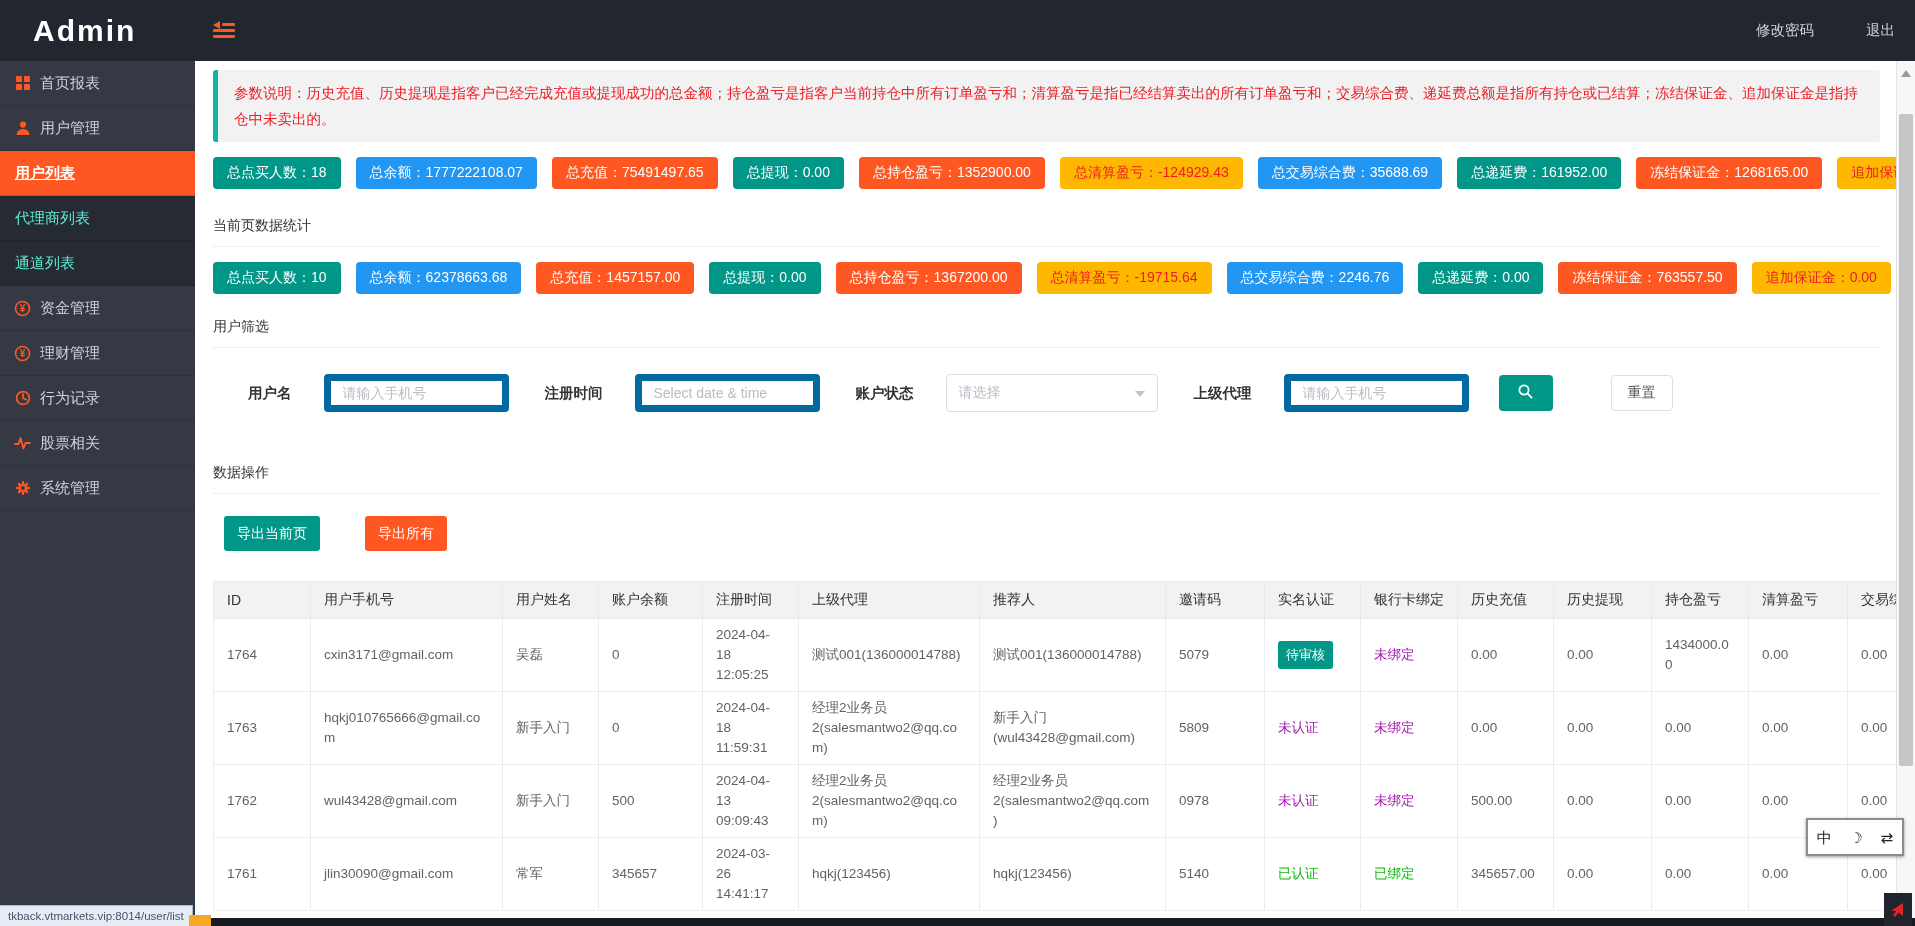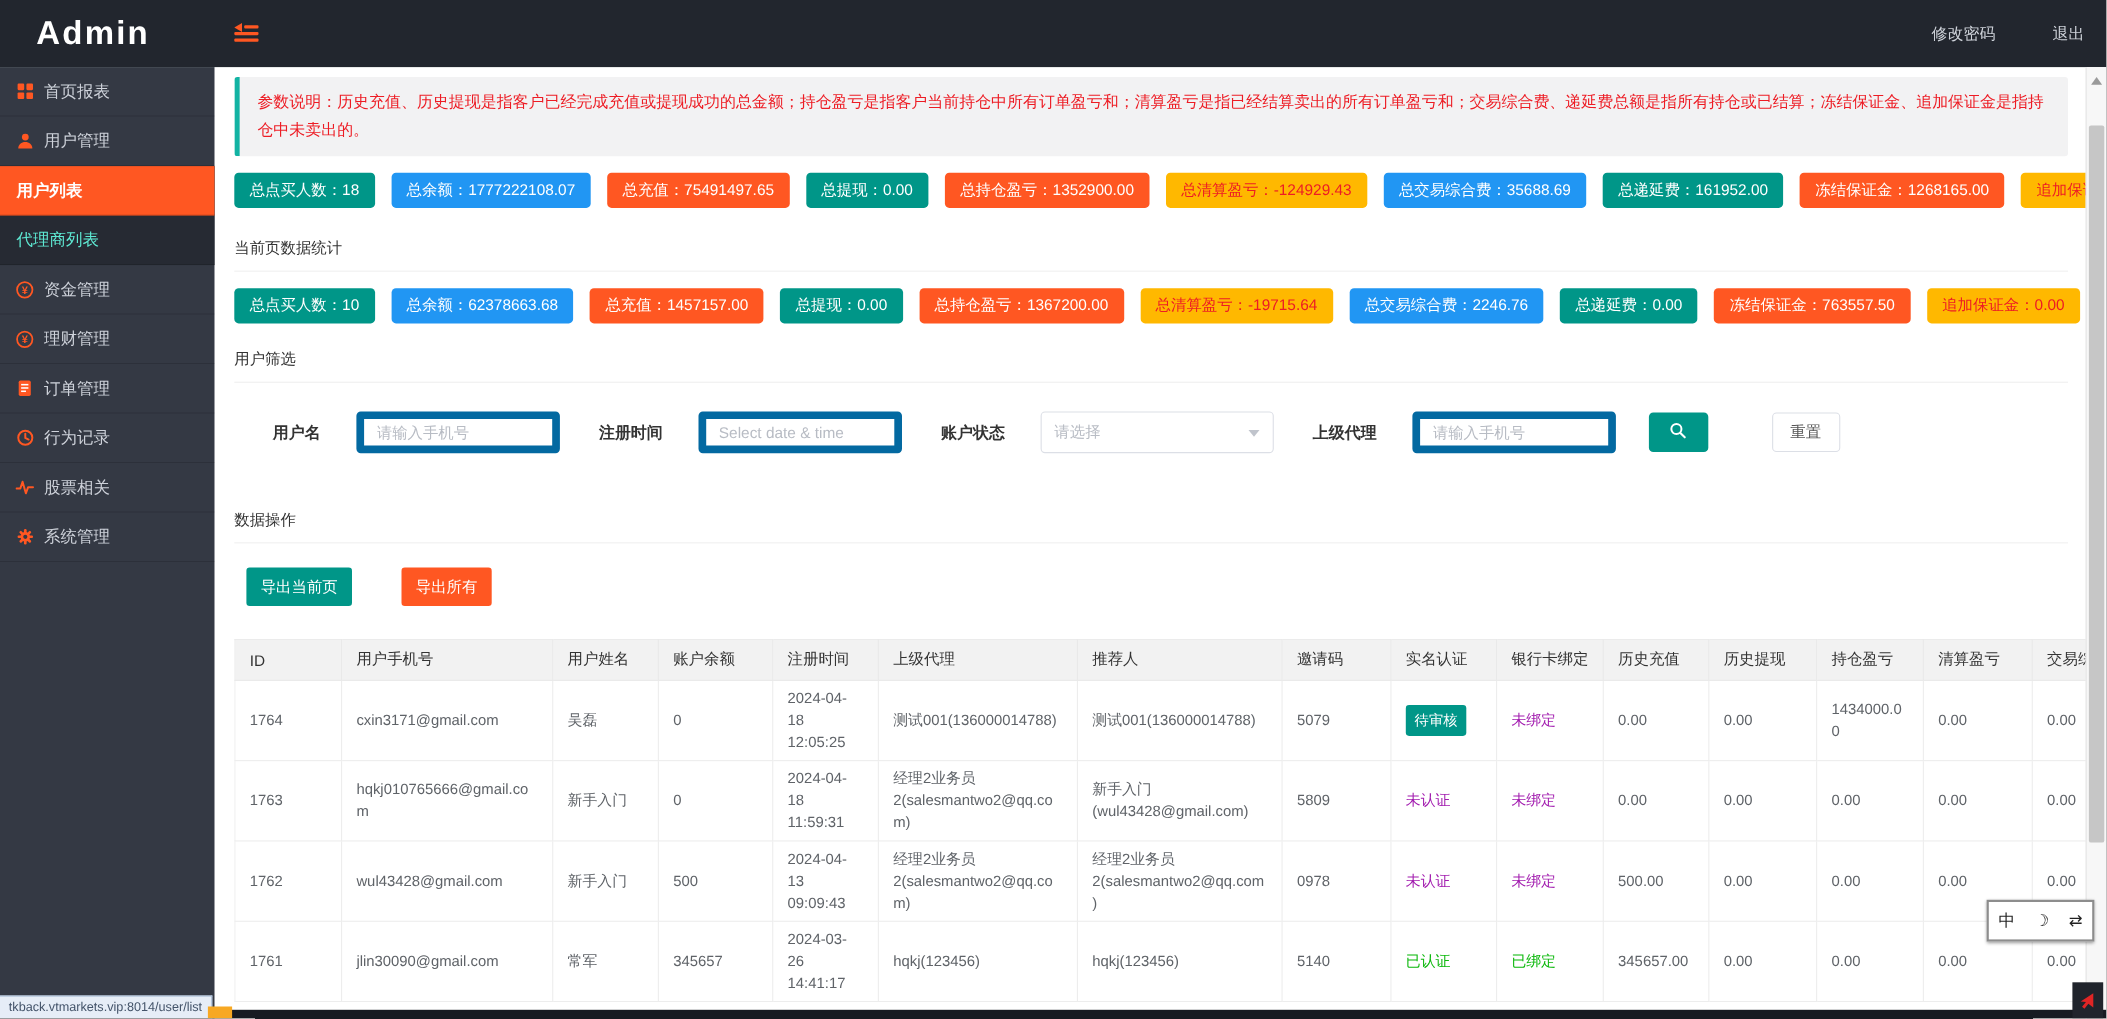--- a/index.html
+++ b/index.html
@@ -23,21 +23,21 @@
 
   
   .sidebar{position:absolute;top:61px;left:0;width:195px;bottom:0;background:#343944;z-index:3;}
   .side-item{height:44px;display:flex;align-items:center;color:#ced2da;font-size:15px;
              border-bottom:1px solid rgba(0,0,0,.14);cursor:pointer;}
   .side-item.top{padding-left:14px;}
   .side-item .ic{width:17px;height:17px;margin-right:9px;display:inline-flex;align-items:center;
                  justify-content:center;color:#ff5722;font-size:15px;line-height:1;}
   .submenu{background:#262a33;}
   .side-item.sub{padding-left:15px;color:#5eead4;}
-  .side-item.sub.active{background:#ff5722;color:#fff;font-weight:bold;}
+  .side-item.sub.active{background:#ff5722;color:#fff;font-weight:bold;text-decoration:underline;}
 
   
   .content{position:absolute;top:61px;left:195px;right:18px;bottom:0;background:#fff;
            overflow:hidden;box-sizing:border-box;padding:9px 0 0 18px;}
   .alert{box-sizing:border-box;margin-right:17px;background:#f2f2f3;border-left:5px solid #12b3a3;
          border-radius:3px;padding:10px 16px;color:#ed1c24;font-size:14.5px;line-height:26px;}
   .sec-title{margin-top:24px;padding-bottom:11px;border-bottom:1px solid #efefef;
              font-size:14px;color:#333;margin-right:17px;}
   .sec-title.gap-lg{margin-top:52px;}
   .badge-row{margin-top:15px;display:flex;flex-wrap:nowrap;}
@@ -141,51 +141,41 @@
         </span>
         <span>用户管理</span>
       </div>
       <div class="submenu">
         <div class="side-item sub active">
           <span>用户列表</span>
         </div>
         <div class="side-item sub">
           <span>代理商列表</span>
         </div>
+        <div class="side-item sub">
+          <span>通道列表</span>
+        </div>
       </div>
       <div class="side-item top">
         <span class="ic">
           <svg width="17" height="17" viewBox="0 0 17 17">
             <circle cx="8.5" cy="8.5" r="7" fill="none" stroke="#ff5722" stroke-width="1.6"></circle>
             <text x="8.5" y="12" font-size="10" fill="#ff5722" text-anchor="middle" font-weight="bold">¥</text>
           </svg>
         </span>
         <span>资金管理</span>
       </div>
       <div class="side-item top">
         <span class="ic">
           <svg width="17" height="17" viewBox="0 0 17 17">
             <circle cx="8.5" cy="8.5" r="7" fill="none" stroke="#ff5722" stroke-width="1.6"></circle>
             <text x="8.5" y="12" font-size="10" fill="#ff5722" text-anchor="middle" font-weight="bold">¥</text>
           </svg>
         </span>
         <span>理财管理</span>
-      </div>
-      <div class="side-item top">
-        <span class="ic">
-          <svg width="15" height="16" viewBox="0 0 15 16">
-            <rect x="2" y="1" width="11" height="14" rx="1.5" fill="#ff5722"></rect>
-            <g fill="#fff">
-              <rect x="4.2" y="4" width="6.6" height="1.4"></rect>
-              <rect x="4.2" y="7" width="6.6" height="1.4"></rect>
-              <rect x="4.2" y="10" width="4.4" height="1.4"></rect>
-            </g>
-          </svg>
-        </span>
-        <span>订单管理</span>
       </div>
       <div class="side-item top">
         <span class="ic">
           <svg width="16" height="16" viewBox="0 0 16 16">
             <circle cx="8" cy="8" r="6.4" fill="none" stroke="#ff5722" stroke-width="1.8"></circle>
             <path d="M8 4.2 V8 L11 9.6" fill="none" stroke="#ff5722" stroke-width="1.8" stroke-linecap="round"></path>
           </svg>
         </span>
         <span>行为记录</span>
       </div>

